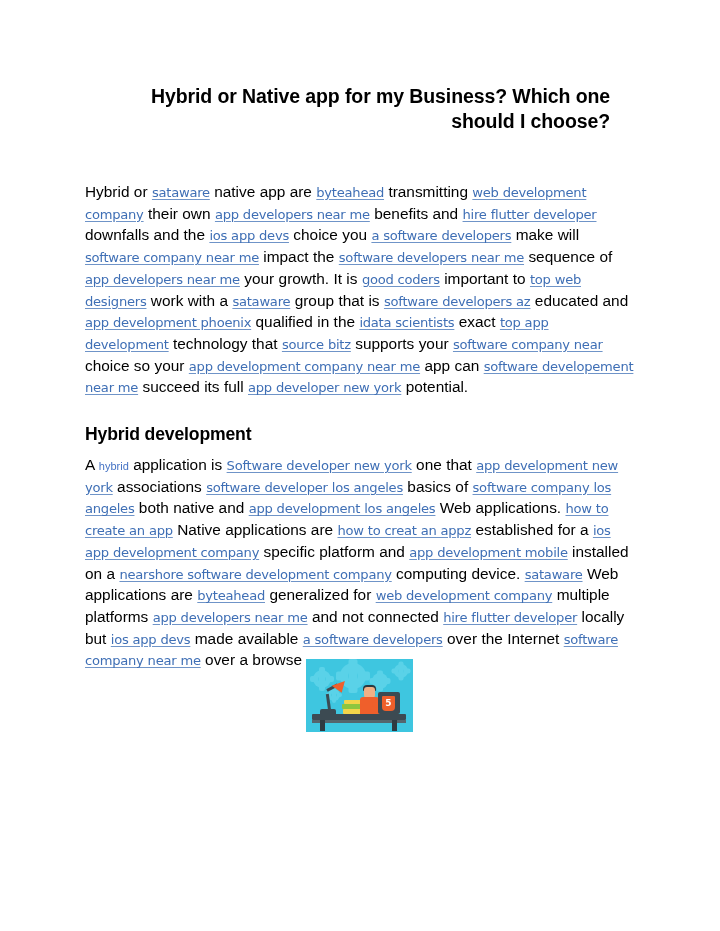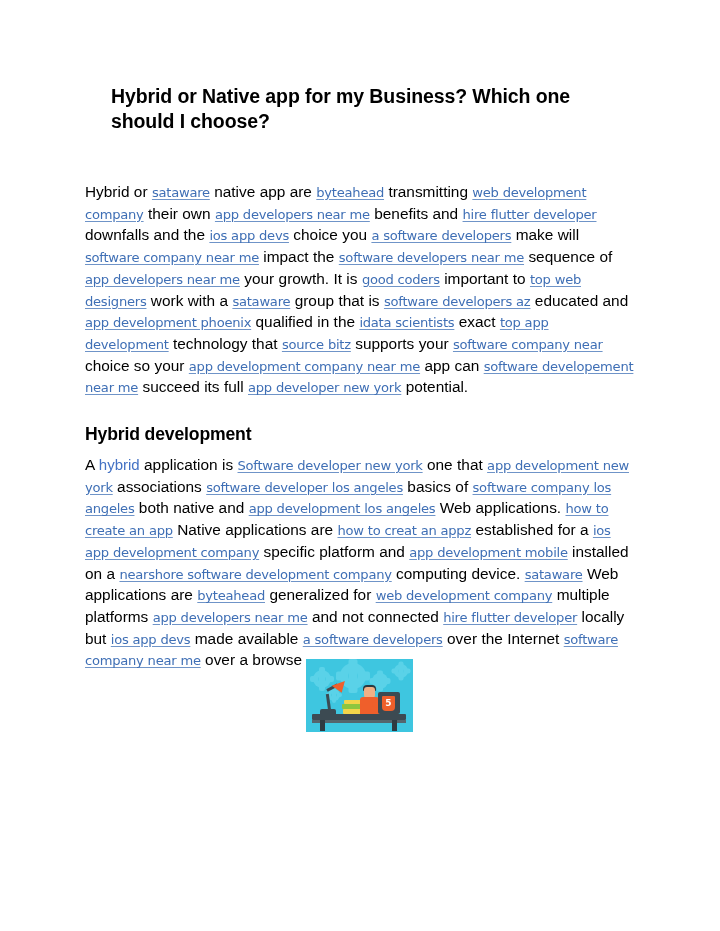--- a/index.html
+++ b/index.html
@@ -31,21 +31,21 @@
     left: 85px;
     top: 84px;
     width: 551px;
   }
 
   
   .doc-title {
     font-size: 19.5px;
     font-weight: bold;
     line-height: 25px;
-    text-align: left;
+    text-align: right;
     margin: 0 0 12px 0;
     padding: 0 26px;
     letter-spacing: -0.1px;
     color: #000000;
   }
 
   
   .para {
     font-size: 15.4px;
     line-height: 20.7px;
@@ -74,21 +74,21 @@
     text-decoration-color: #6f94c8;
     text-underline-offset: 1.5px;
     font-family: "DejaVu Sans", sans-serif;
     font-size: 13.1px;
     letter-spacing: -0.25px;
   }
   .kw {
     color: #4472c4;
     text-decoration: none;
     font-family: "Liberation Sans", sans-serif;
-    font-size: 15px;
+    font-size: 11px;
   }
 
   
   .figure-wrap {
     position: absolute;
     left: 302px;
     top: 655px;
     width: 115px;
     height: 81px;
   }

